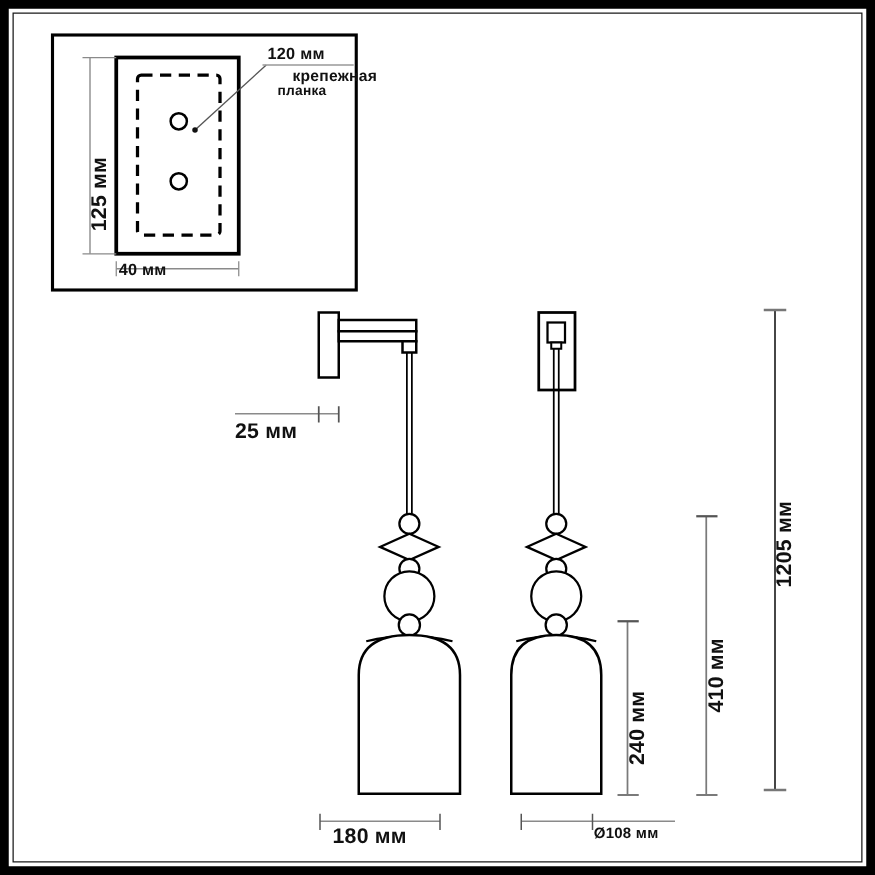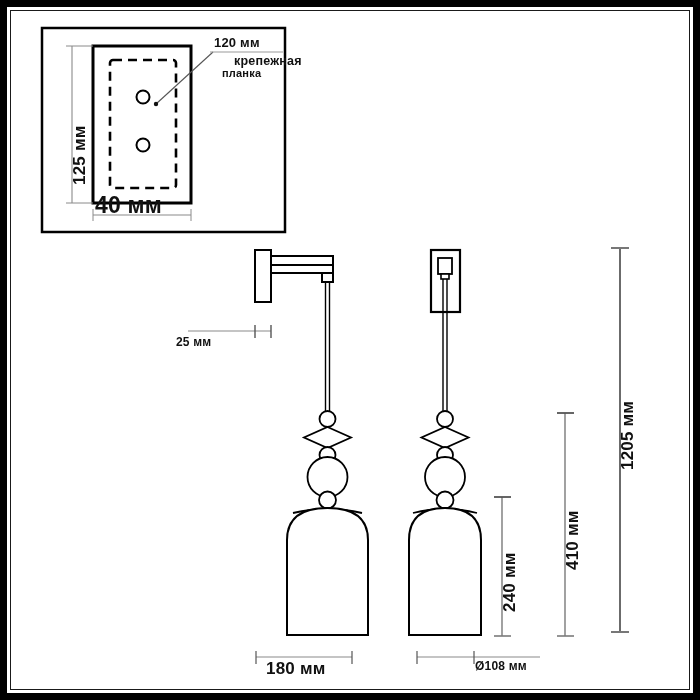--- a/index.html
+++ b/index.html
@@ -165,23 +165,23 @@
     </g>
 
   </svg>
 
   <div class="lbl lbl-callout" style="left:214px; top:36px; font-size:13px;">120 мм</div>
   <div class="lbl lbl-callout" style="left:210px; top:55px; font-size:12.5px;margin-left:24px;">крепежная</div>
   <div class="lbl lbl-callout" style="left:222px; top:68px; font-size:11px;">планка</div>
 
   <div class="lbl lbl-rot" style="left:70px; top:185px; font-size:17px;">125 мм</div>
 
-  <div class="lbl" style="left:95px; top:192px; font-size:23px;">40 мм</div>
+  <div class="lbl" style="left:95px; top:208px; font-size:13px;">40 мм</div>
 
-  <div class="lbl" style="left:176px; top:335px; font-size:12px;">25 мм</div>
+  <div class="lbl" style="left:188px; top:335px; font-size:17px;">25 мм</div>
 
   <div class="lbl" style="left:266px; top:659px; font-size:17px;">180 мм</div>
 
   <div class="lbl" style="left:475px; top:659px; font-size:12px;">Ø108 мм</div>
 
   <div class="lbl lbl-rot" style="left:500px; top:612px; font-size:17px;">240 мм</div>
 
   <div class="lbl lbl-rot" style="left:563px; top:570px; font-size:17px;">410 мм</div>
 
   <div class="lbl lbl-rot" style="left:618px; top:470px; font-size:17px;">1205 мм</div>

